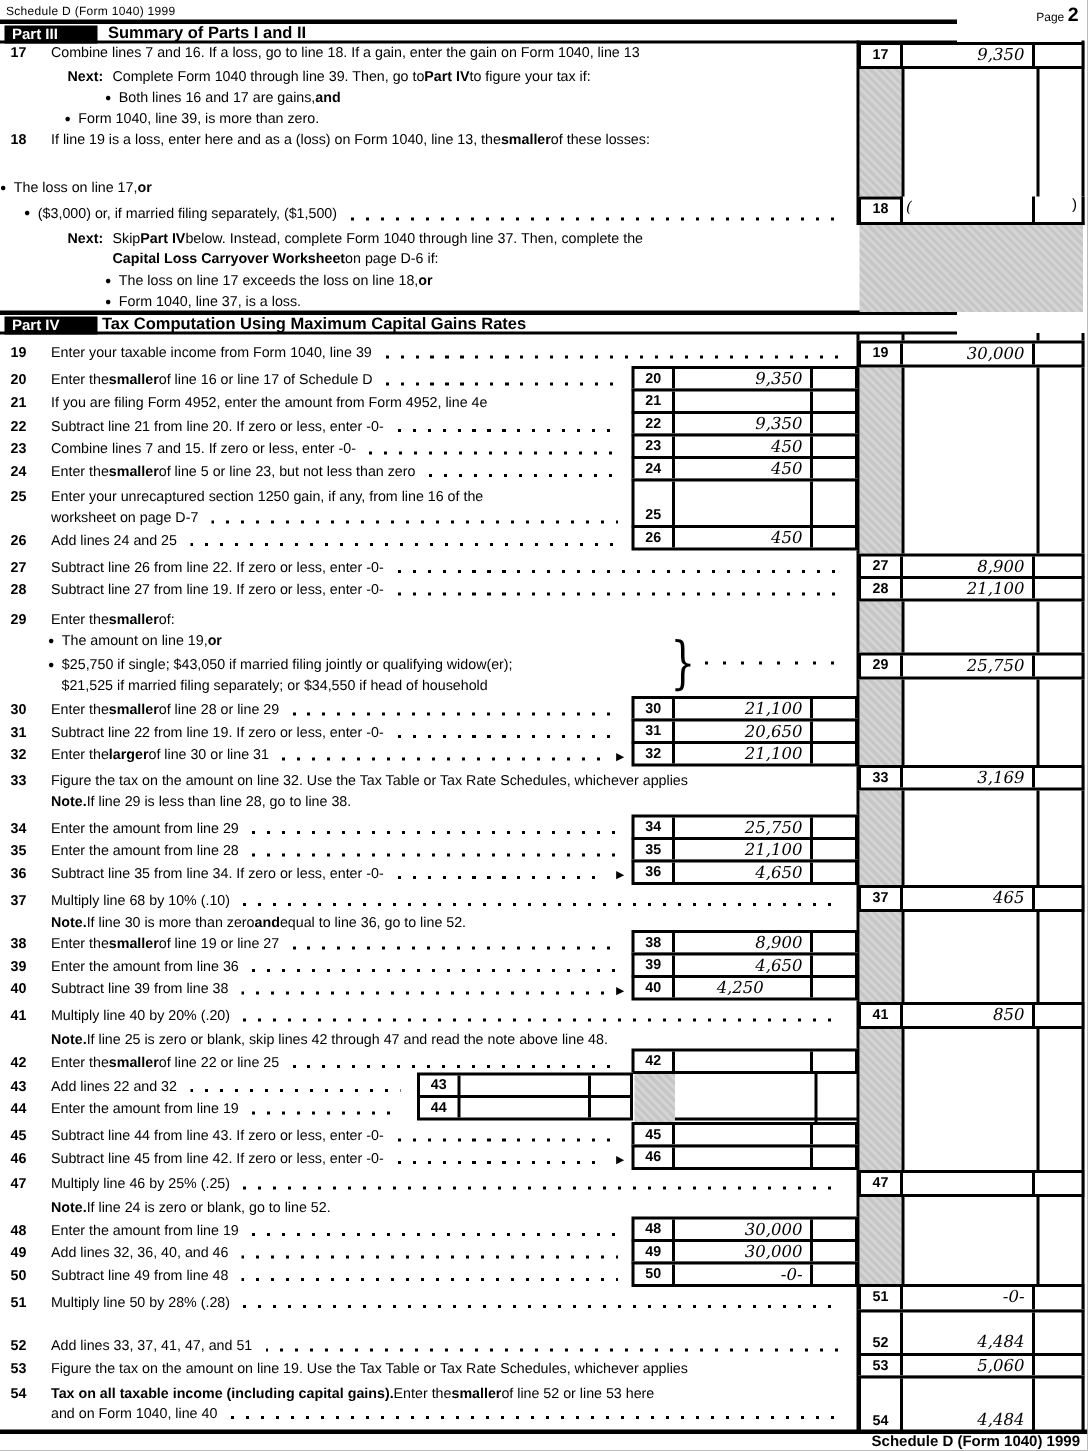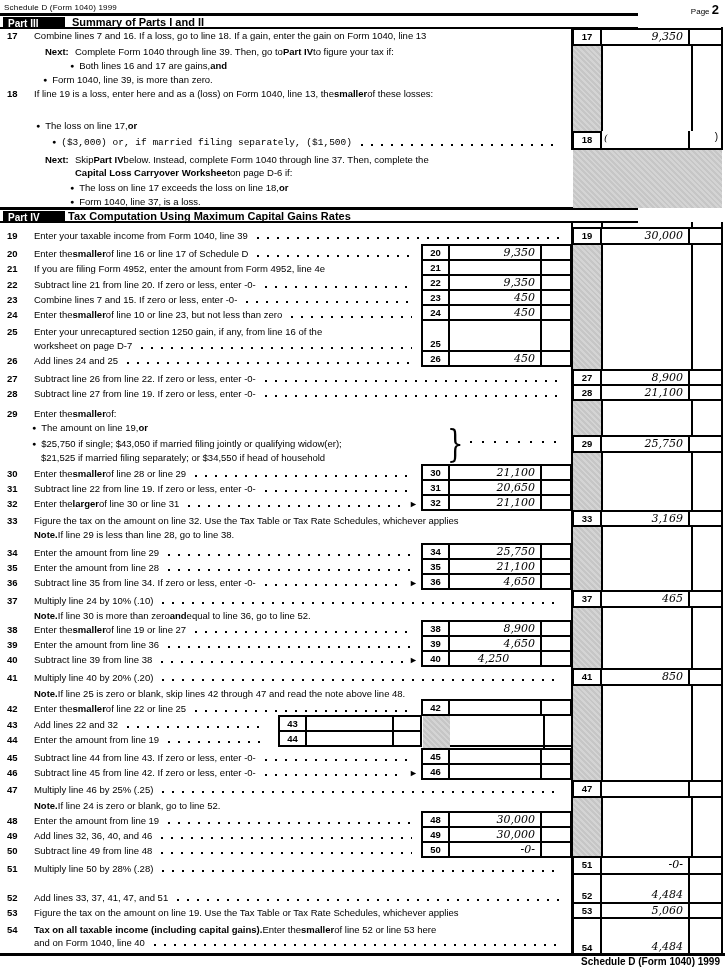--- a/index.html
+++ b/index.html
@@ -92,26 +92,26 @@
       <div class="row" style="top: 74px; width: 565px; padding-left: 43px;">
         <span class="bullet">●</span>
         <span>Form 1040, line 39, is more than zero.</span>
       </div>
       <div class="row" style="top: 88px; width: 565px; padding-left: 34px;">
         <span class="lineno">18</span>
         <span>If line 19 is a loss, enter here and as a (loss) on Form 1040, line 13, the </span>
         <span class="b">smaller</span>
         <span> of these losses:</span>
       </div>
-      <div class="row" style="top: 120px; width: 565px; padding-left: 36px;">
+      <div class="row" style="top: 120px; width: 565px; ">
         <span class="bullet">●</span>
         <span>The loss on line 17, </span>
         <span class="b">or</span>
       </div>
-      <div class="row" style="top: 137px; width: 565px; padding-left: 52px; font-family: Liberation Mono, monospace;">
+      <div class="row" style="top: 137px; width: 565px; padding-left: 16px;">
         <span class="bullet">●</span>
         <span>($3,000) or, if married filing separately, ($1,500)</span>
         <div class="leader"></div>
       </div>
       <div class="row" style="top: 154px; width: 565px; padding-left: 75px;">
         <span class="nextlabel" style="left: 45px;">Next:</span>
         <span>Skip </span>
         <span class="b">Part IV</span>
         <span> below. Instead, complete Form 1040 through line 37. Then, complete the</span>
       </div>
@@ -151,21 +151,21 @@
       </div>
       <div class="row" style="top: 294px; width: 418px; padding-left: 34px;">
         <span class="lineno">23</span>
         <span>Combine lines 7 and 15. If zero or less, enter -0-</span>
         <div class="leader"></div>
       </div>
       <div class="row" style="top: 309px; width: 418px; padding-left: 34px;">
         <span class="lineno">24</span>
         <span>Enter the </span>
         <span class="b">smaller</span>
-        <span> of line 10 or line 23, but not less than zero</span>
+        <span> of line 5 or line 23, but not less than zero</span>
         <div class="leader"></div>
       </div>
       <div class="row" style="top: 326px; width: 418px; padding-left: 34px;">
         <span class="lineno">25</span>
         <span>Enter your unrecaptured section 1250 gain, if any, from line 16 of the</span>
       </div>
       <div class="row" style="top: 340px; width: 418px; padding-left: 34px;">
         <span>worksheet on page D-7</span>
         <div class="leader"></div>
       </div>
@@ -241,21 +241,21 @@
         <div class="leader"></div>
       </div>
       <div class="row" style="top: 577px; width: 418px; padding-left: 34px;">
         <span class="lineno">36</span>
         <span>Subtract line 35 from line 34. If zero or less, enter -0-</span>
         <div class="leader"></div>
         <span class="arrow">►</span>
       </div>
       <div class="row" style="top: 595px; width: 565px; padding-left: 34px;">
         <span class="lineno">37</span>
-        <span>Multiply line 24 by 10% (.10)</span>
+        <span>Multiply line 68 by 10% (.10)</span>
         <div class="leader"></div>
       </div>
       <div class="row" style="top: 610px; width: 565px; padding-left: 34px;">
         <span class="b">Note.</span>
         <span> If line 30 is more than zero </span>
         <span class="b">and</span>
         <span> equal to line 36, go to line 52.</span>
       </div>
       <div class="row" style="top: 624px; width: 418px; padding-left: 34px;">
         <span class="lineno">38</span>

